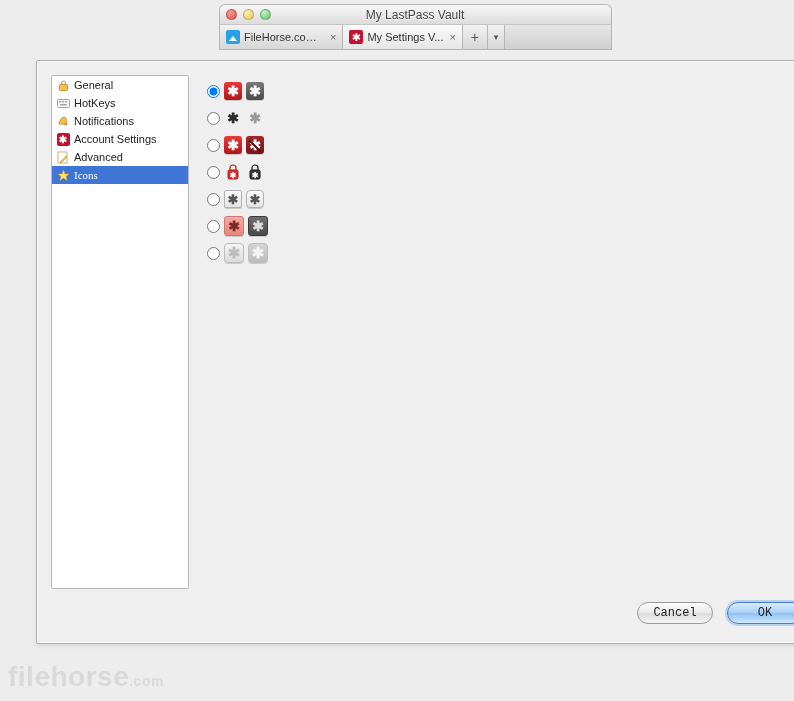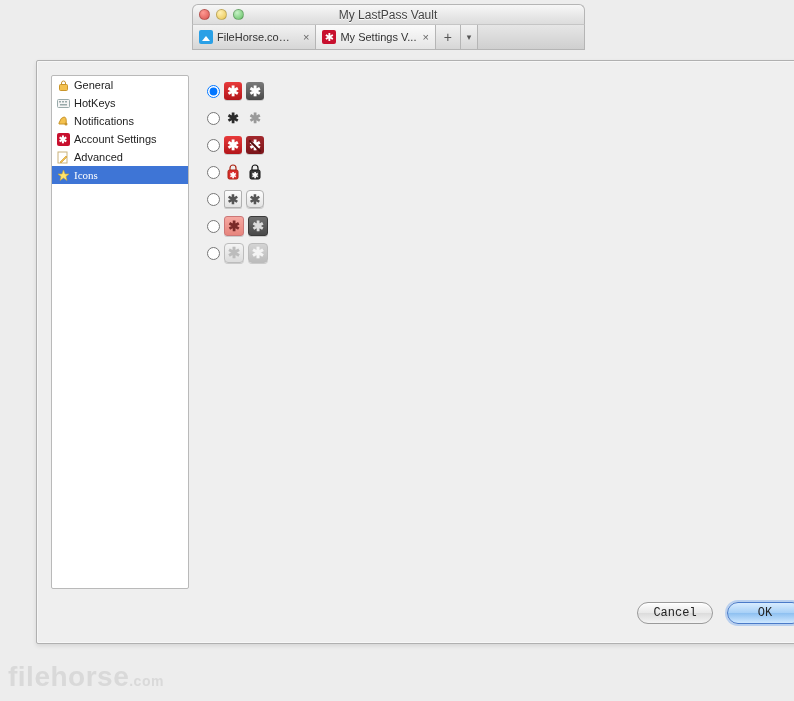--- a/index.html
+++ b/index.html
@@ -23,21 +23,21 @@
     font-size: 28px;
     font-weight: 800;
     color: #d9d9d9;
     letter-spacing: 0.5px;
     user-select: none;
   }
   .watermark .com { font-size: 14px; font-weight: 700; }
   
   .chrome {
     position: absolute;
-    left: 192px;
+    left: 219px;
     top: 4px;
     width: 393px;
     height: 52px;
   }
   .titlebar {
     height: 20px;
     background: linear-gradient(#f7f7f7, #dcdcdc);
     border: 1px solid #b5b5b5;
     border-top-left-radius: 6px;
     border-top-right-radius: 6px;

